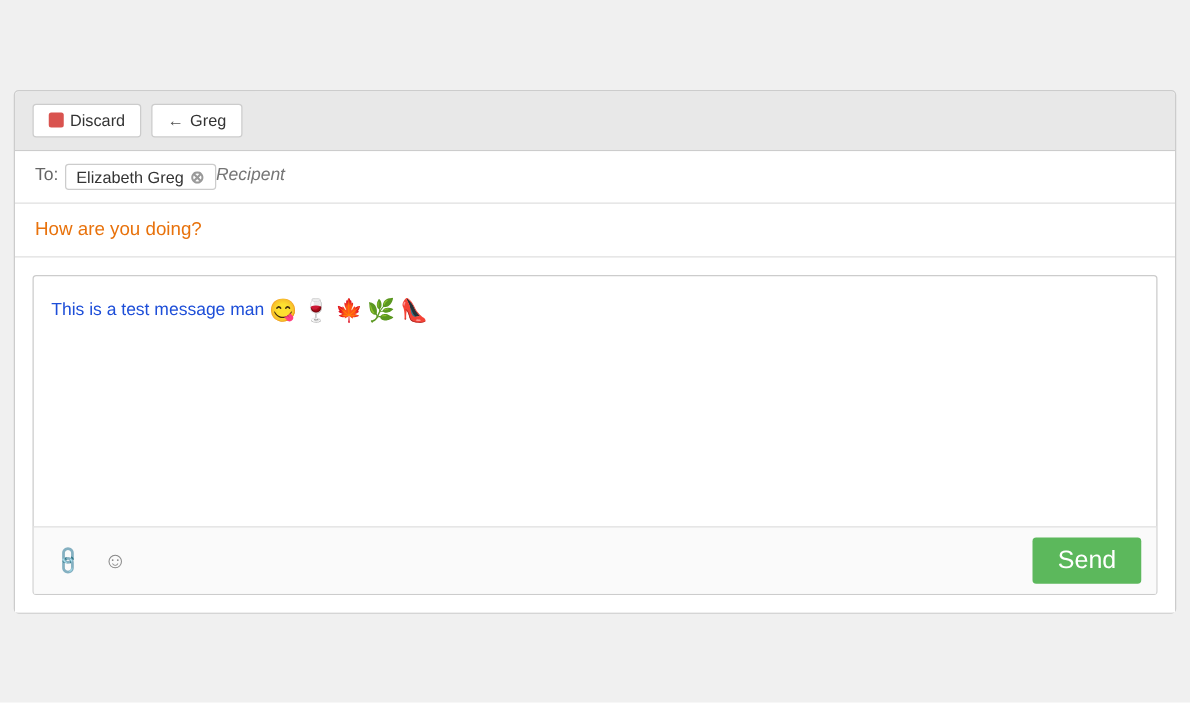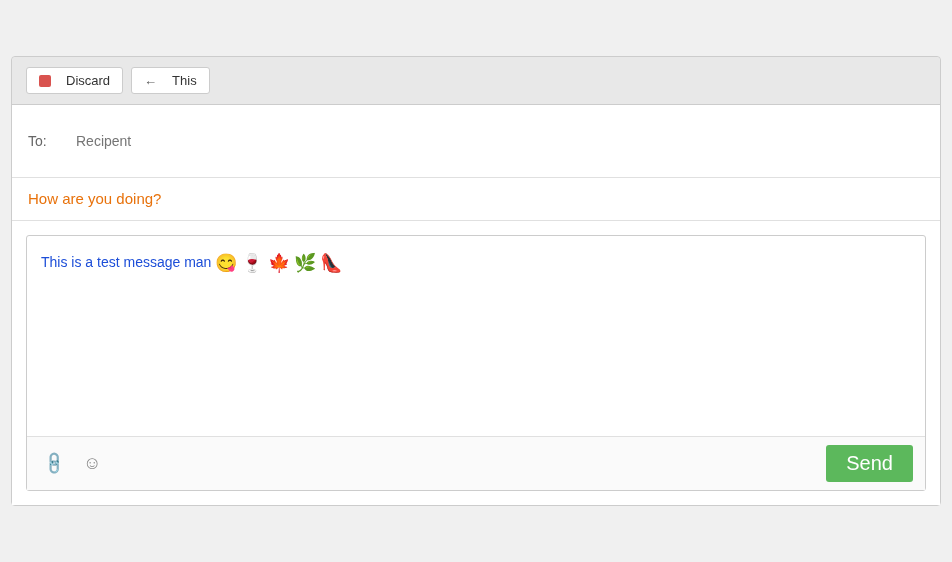--- a/index.html
+++ b/index.html
@@ -27,43 +27,43 @@
       padding: 10px 14px;
       display: flex;
       gap: 8px;
       border-bottom: 1px solid #ccc;
       border-radius: 4px 4px 0 0;
     }
 
     .toolbar-btn {
       display: flex;
       align-items: center;
-      gap: 15px;
+      gap: 5px;
       padding: 5px 12px;
       background: #fff;
       border: 1px solid #ccc;
       border-radius: 3px;
       cursor: pointer;
       font-size: 13px;
       color: #333;
     }
 
     
     .compose-area {
       background: #fff;
       padding: 0;
     }
 
     
     .to-row {
       display: flex;
       align-items: flex-start;
-      padding: 28px 16px;
+      padding: 10px 16px;
       border-bottom: 1px solid #e0e0e0;
-      gap: 24px;
+      gap: 0;
     }
 
     .to-label {
       color: #666;
       font-size: 14px;
       min-width: 24px;
     }
 
     .recipient-tag {
       display: inline-flex;
@@ -85,20 +85,21 @@
       line-height: 1;
     }
 
     .recipient-input {
       border: none;
       outline: none;
       font-size: 14px;
       color: #999;
       background: transparent;
       cursor: text;
+      font-style: italic;
     }
 
     
     .subject-row {
       padding: 12px 16px;
       border-bottom: 1px solid #e0e0e0;
     }
 
     .subject-text {
       font-size: 15px;
@@ -170,28 +171,32 @@
 
 <div class="outer-container">
 
   <div class="toolbar">
     <button class="toolbar-btn">
       <span style="display:inline-block;width:12px;height:12px;background:#d9534f;border-radius:2px;"></span>
       <span>Discard</span>
     </button>
     <button class="toolbar-btn">
       <span style="color:#555;">←</span>
-      <span>This</span>
+      <span>Greg</span>
     </button>
   </div>
 
   <div class="compose-area">
 
     <div class="to-row">
       <span class="to-label">To:</span>
+      <div class="recipient-tag">
+        <span>Elizabeth Greg</span>
+        <span class="recipient-remove">⊗</span>
+      </div>
       <input class="recipient-input" type="text" placeholder="Recipent" style="">
     </div>
 
     <div class="subject-row">
       <span class="subject-text">How are you doing?</span>
     </div>
 
     <div class="message-body-container">
       <div class="message-body" contenteditable="true" style="">
         <span>This is a test message man </span><span class="emoji">😋</span> <span class="emoji">🍷</span> <span class="emoji">🍁</span> <span class="emoji">🌿</span> <span class="emoji">👠</span>

